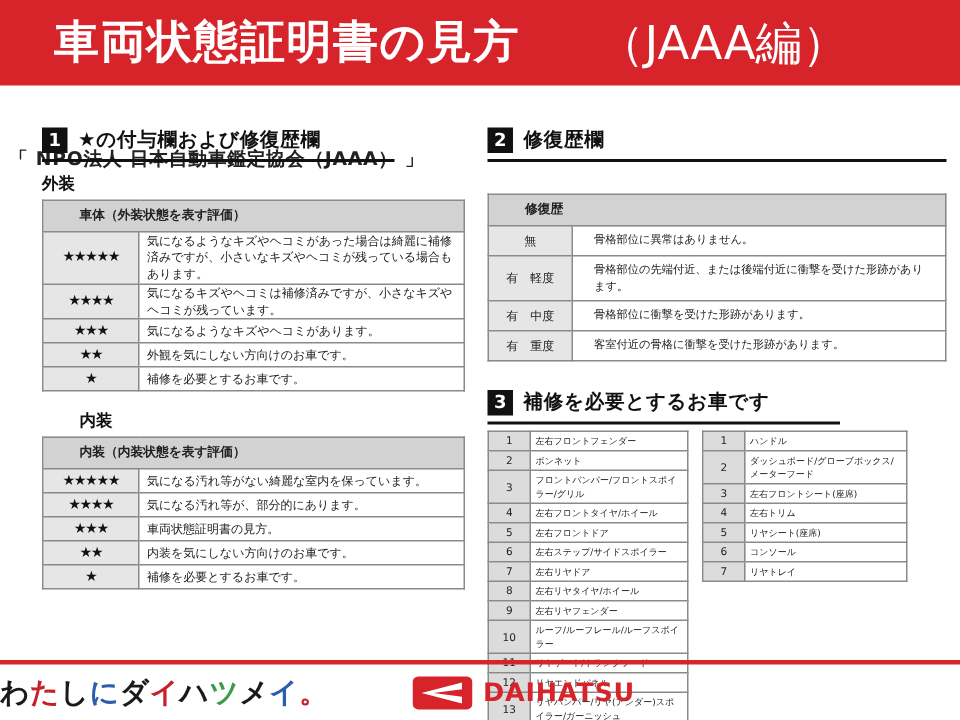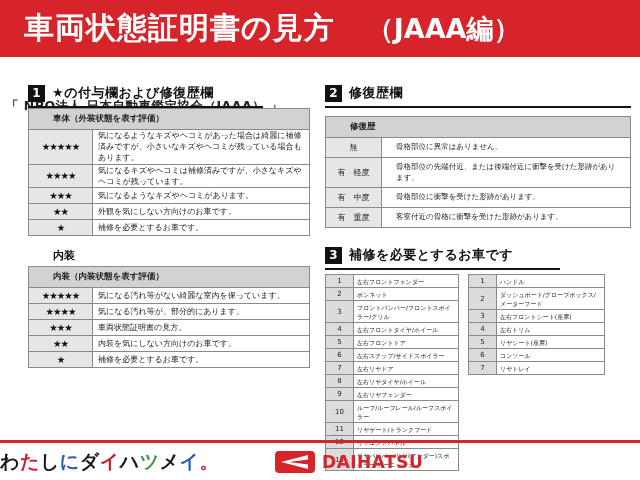--- a/index.html
+++ b/index.html
@@ -8,24 +8,24 @@
     background: #ffffff;
     font-family: "DejaVu Sans", "Liberation Sans", sans-serif;
     overflow: hidden;
   }
   .page { position: relative; width: 640px; height: 480px; background: #fff; }
 
   
   .titlebar {
     position: absolute; top: 0; left: 0; width: 640px; height: 57px;
     background: #d7232a; color: #fff;
-    display: flex; align-items: center; padding-left: 24px;
+    display: flex; align-items: center; padding-left: 36px;
   }
   .title-main { font-size: 30px; font-weight: bold; letter-spacing: 1px; }
-  .title-edition { font-size: 27px; font-weight: bold; margin-left: 32px; }
+  .title-edition { font-size: 31px; font-weight: normal; margin-left: 52px; }
 
   .subtitle {
     position: absolute; top: 62px; left: 6px;
     font-size: 12.5px; font-weight: 600; color: #222; letter-spacing: 0.5px; margin-top: 36px;
   }
 
   
   .col-left  { position: absolute; left: 28px;  top: 84px; width: 282px; }
   .col-right { position: absolute; left: 325px; top: 84px; width: 306px; }
 
@@ -53,21 +53,21 @@
   th.tbl-head {
     background: #d2d2d2; color: #222;
     font-size: 8.5px; font-weight: bold; text-align: left; padding: 4px 24px;
   }
   .stars-cell {
     background: #e6e6e6; width: 64px; text-align: center;
     font-size: 9.5px; letter-spacing: -1px; color: #111; padding: 2px;
   }
   .desc-cell { font-size: 8px; color: #222; padding: 0 5px; line-height: 1.4; background: #fff; }
 
-  .repair-table { margin-top: 8px; border-radius: 12px; }
+  .repair-table { margin-top: 21px; border-radius: 12px; }
   .grade-cell {
     background: #e6e6e6; width: 56px; text-align: center;
     font-size: 8px; color: #222; padding: 4px 2px;
   }
   .repair-desc { font-size: 7.5px; color: #222; padding: 4px 14px; line-height: 1.4; }
 
   .s3-tables { display: flex; gap: 9px; margin-top: 4px; align-items: flex-start; }
   .s3-left  { width: 134px; }
   .s3-right { width: 137px; }
   .no-cell {
@@ -97,20 +97,21 @@
   </header>
 
   <div class="subtitle">「 NPO法人 日本自動車鑑定協会（JAAA） 」</div>
 
   <div class="col-left">
     <div class="sec-head w-235">
       <span class="num">1</span>
       <span class="t">★の付与欄および修復歴欄</span>
     </div>
 
+    <div class="group-label">外装</div>
     <table class="rating-table">
       <thead>
         <tr>
             <th class="tbl-head" colspan="2">車体（外装状態を表す評価）</th>
           </tr>
       </thead>
       <tbody>
 
           <tr>
             <td class="stars-cell">★★★★★</td>

